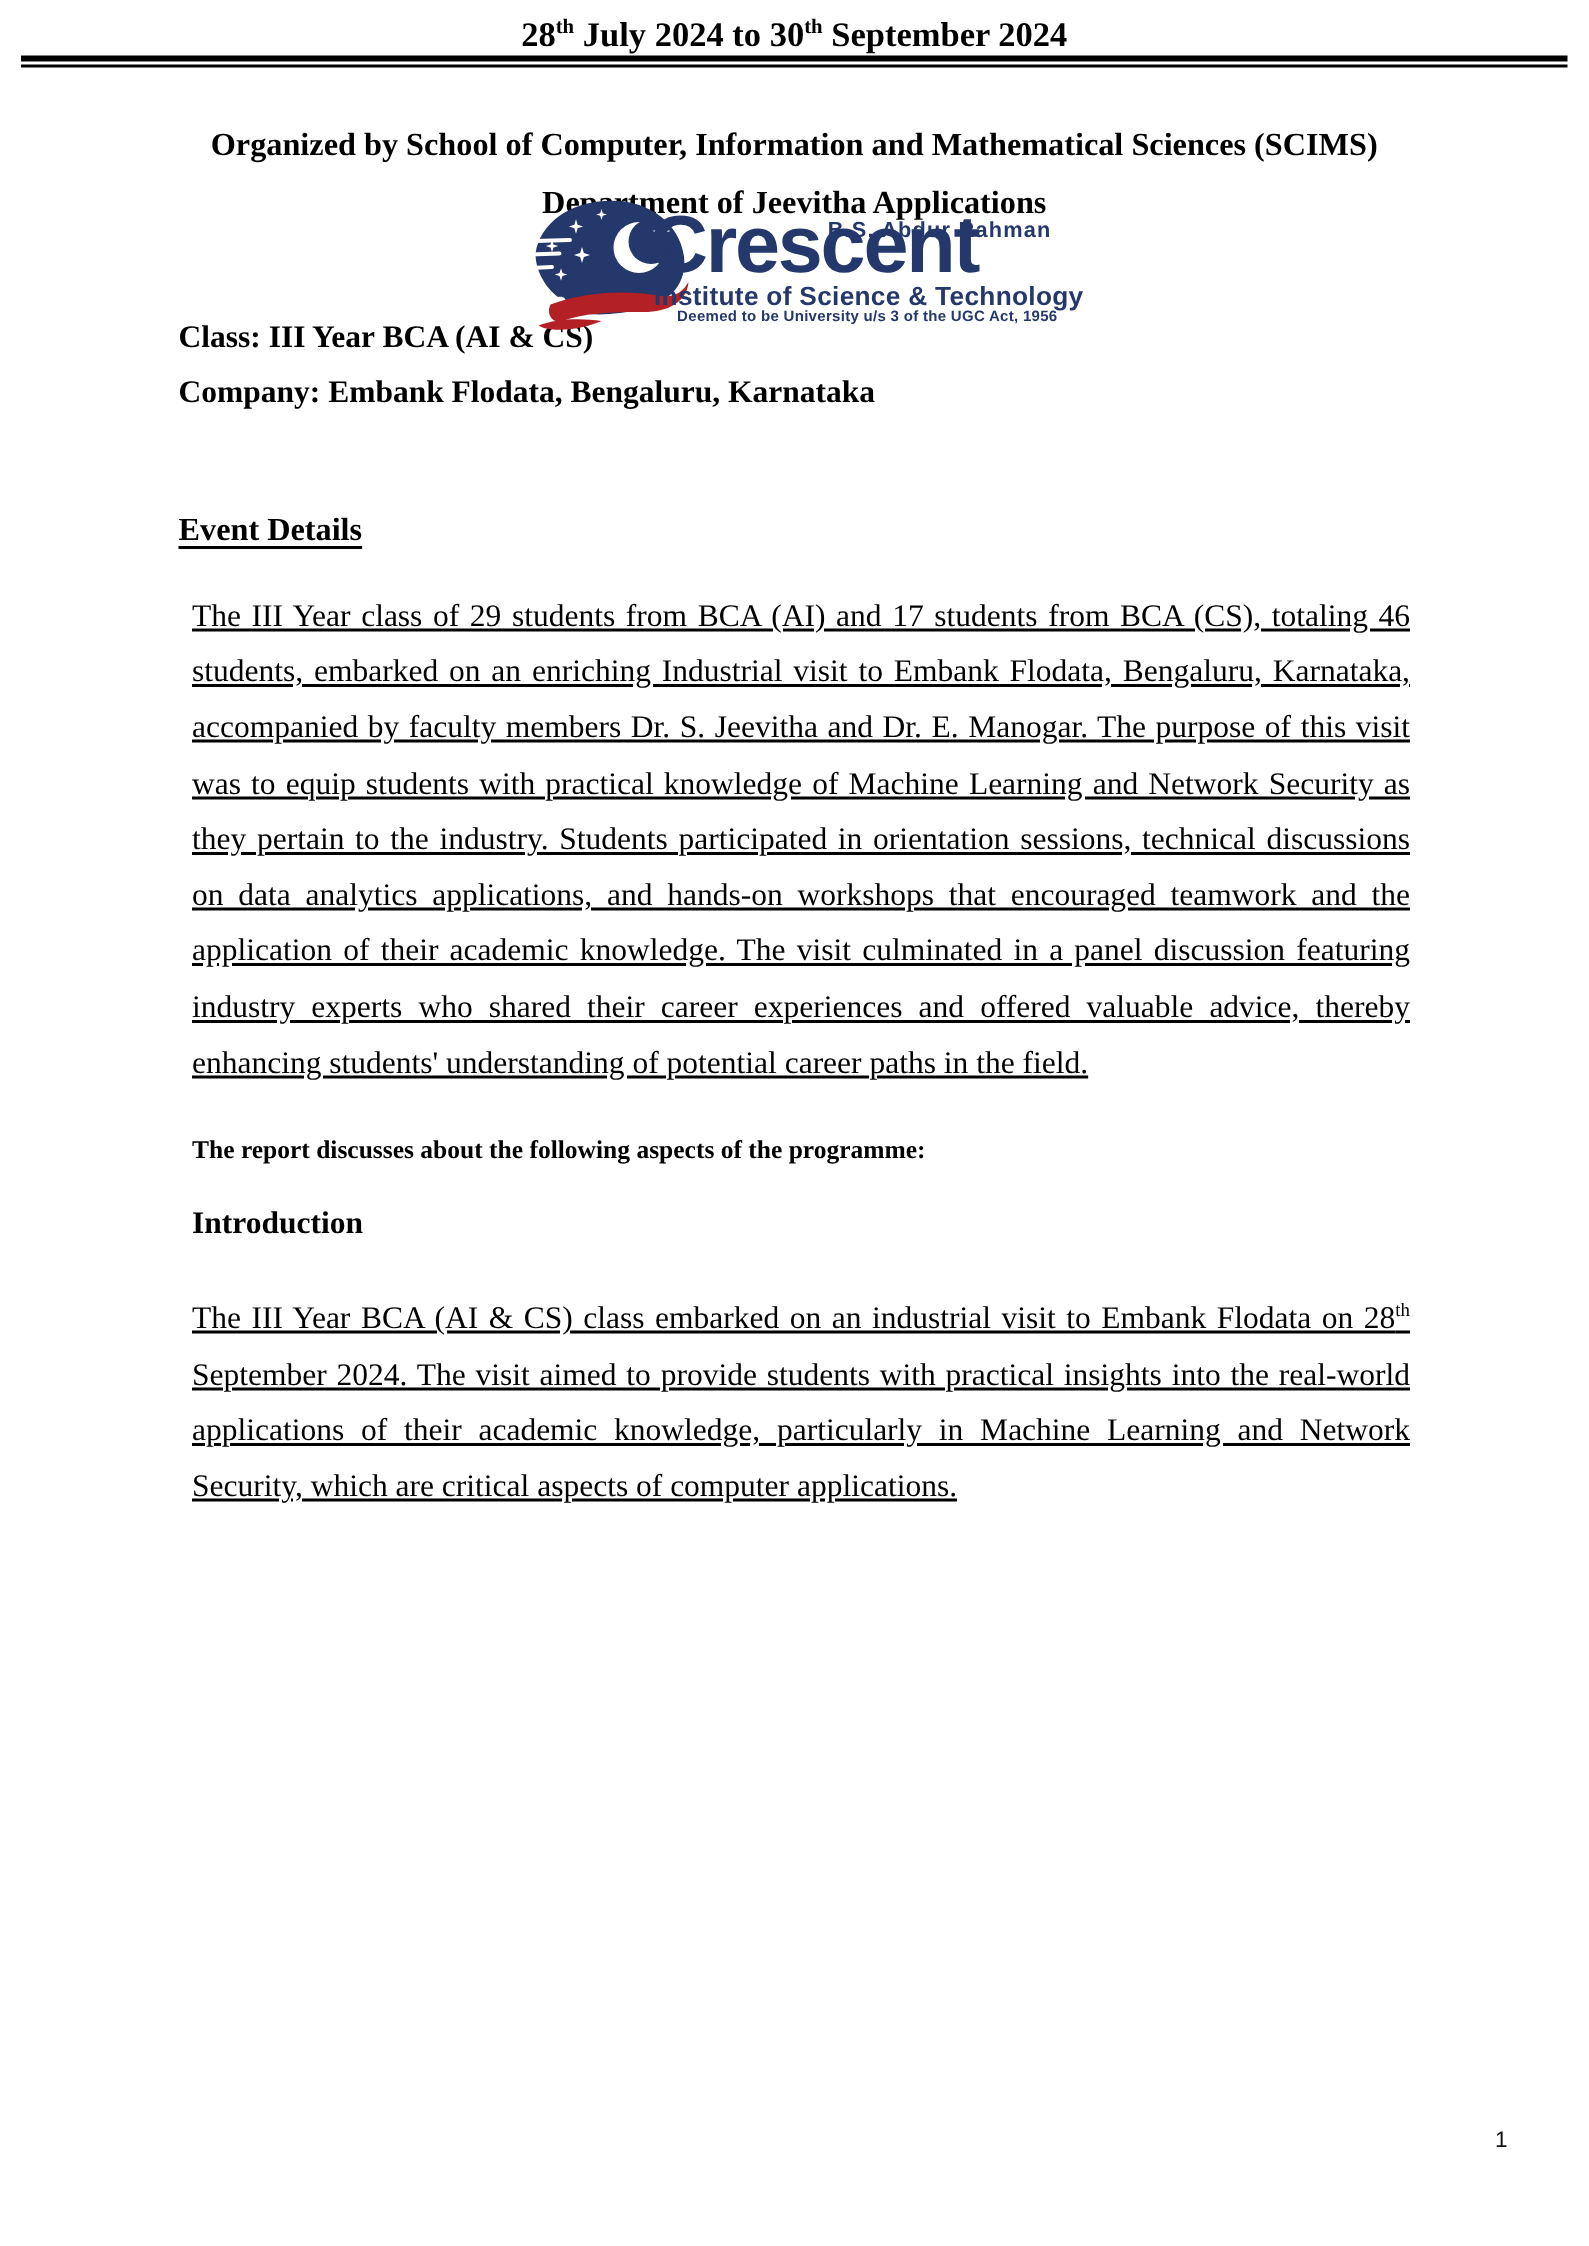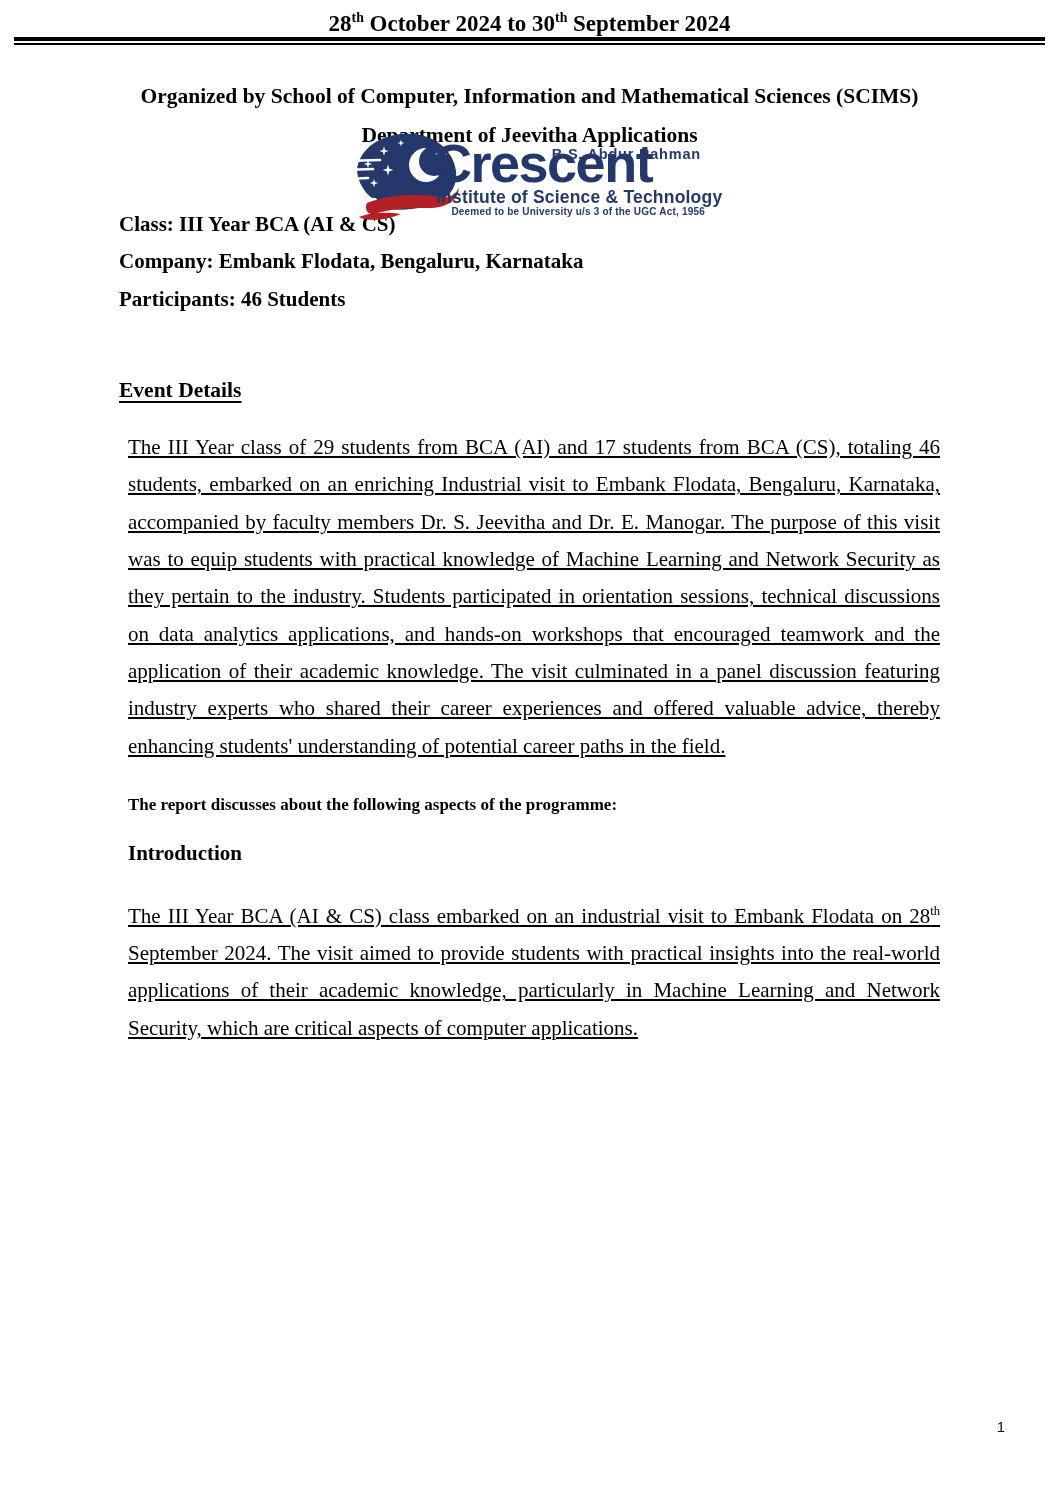--- a/index.html
+++ b/index.html
@@ -149,35 +149,34 @@
         <path d="M 16,86 C 28,81 46,81 58,83 C 44,89 24,91 16,86 Z"></path>
       </g>
     </svg>
     <div class="logo-pretitle">B.S. Abdur Rahman</div>
     <div class="logo-name">Crescent</div>
     <div class="logo-subtitle">Institute of Science &amp; Technology</div>
     <div class="logo-tagline">Deemed to be University u/s 3 of the UGC Act, 1956</div>
   </div>
 
   <div class="date-line">
-    <span>28</span><sup>th</sup><span> October 2024 to 30</span><sup>th</sup><span> September 2024</span>
+    <span>28</span><sup>th</sup><span> July 2024 to 30</span><sup>th</sup><span> September 2024</span>
   </div>
 
   <div class="rule">
     <div class="thick"></div>
     <div class="thin"></div>
   </div>
 
   <div class="org-line1">Organized by School of Computer, Information and Mathematical Sciences (SCIMS)</div>
   <div class="org-line2">Department of Jeevitha Applications</div>
 
   <div class="details">
     <div>Class: III Year BCA (AI &amp; CS)</div>
     <div>Company: Embank Flodata, Bengaluru, Karnataka</div>
-    <div>Participants: 46 Students</div>
   </div>
 
   <div class="event-heading">Event Details</div>
   <p class="body-para">The III Year class of 29 students from BCA (AI) and 17 students from BCA (CS), totaling 46 students, embarked on an enriching Industrial visit to Embank Flodata, Bengaluru, Karnataka, accompanied by faculty members Dr. S. Jeevitha and Dr. E. Manogar. The purpose of this visit was to equip students with practical knowledge of Machine Learning and Network Security as they pertain to the industry. Students participated in orientation sessions, technical discussions on data analytics applications, and hands-on workshops that encouraged teamwork and the application of their academic knowledge. The visit culminated in a panel discussion featuring industry experts who shared their career experiences and offered valuable advice, thereby enhancing students' understanding of potential career paths in the field.</p>
 
   <div class="aspects-line">The report discusses about the following aspects of the programme:</div>
   <div class="intro-heading">Introduction</div>
   <p class="body-para intro-para">
     <span>The III Year BCA (AI &amp; CS) class embarked on an industrial visit to Embank Flodata on 28</span><sup>th</sup><span> September 2024. The visit aimed to provide students with practical insights into the real-world applications of their academic knowledge, particularly in Machine Learning and Network Security, which are critical aspects of computer applications.</span>
   </p>

